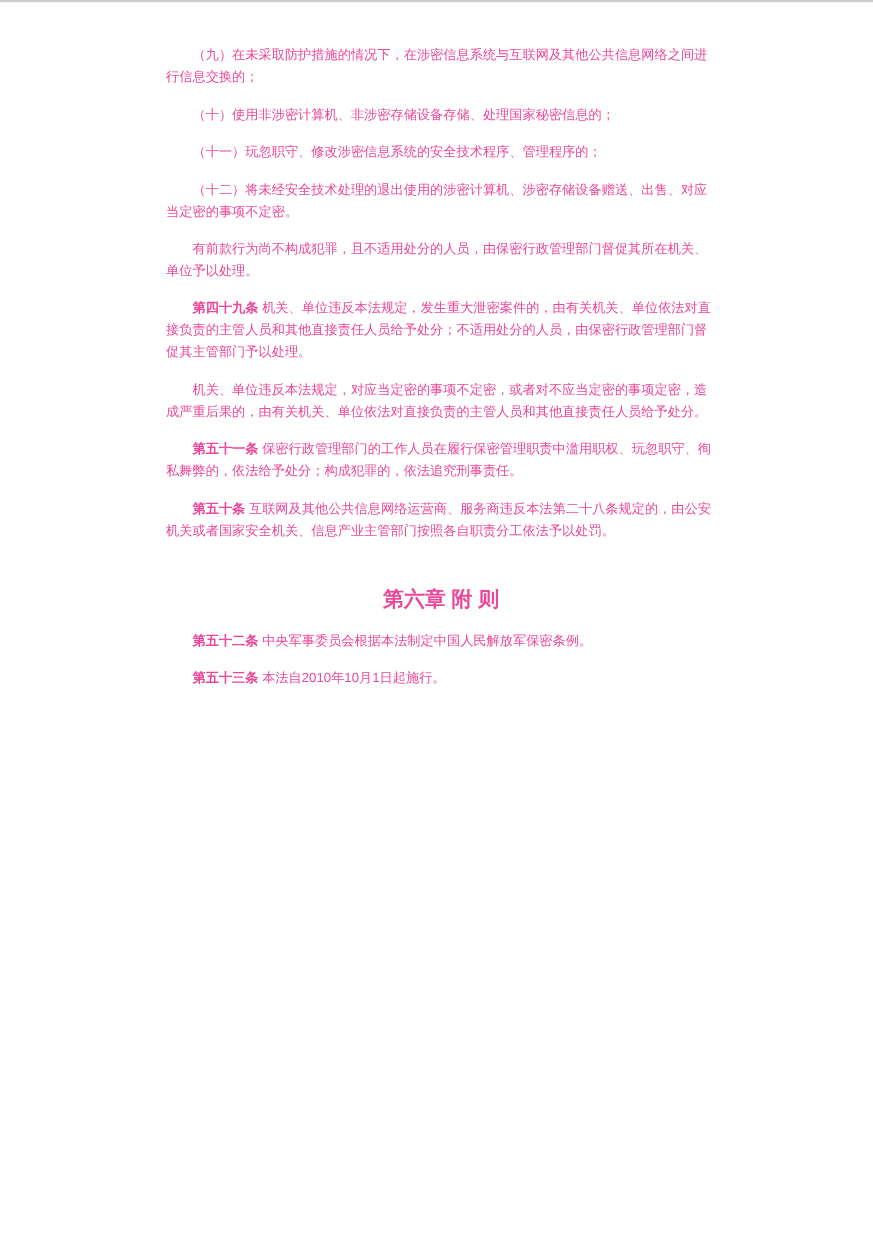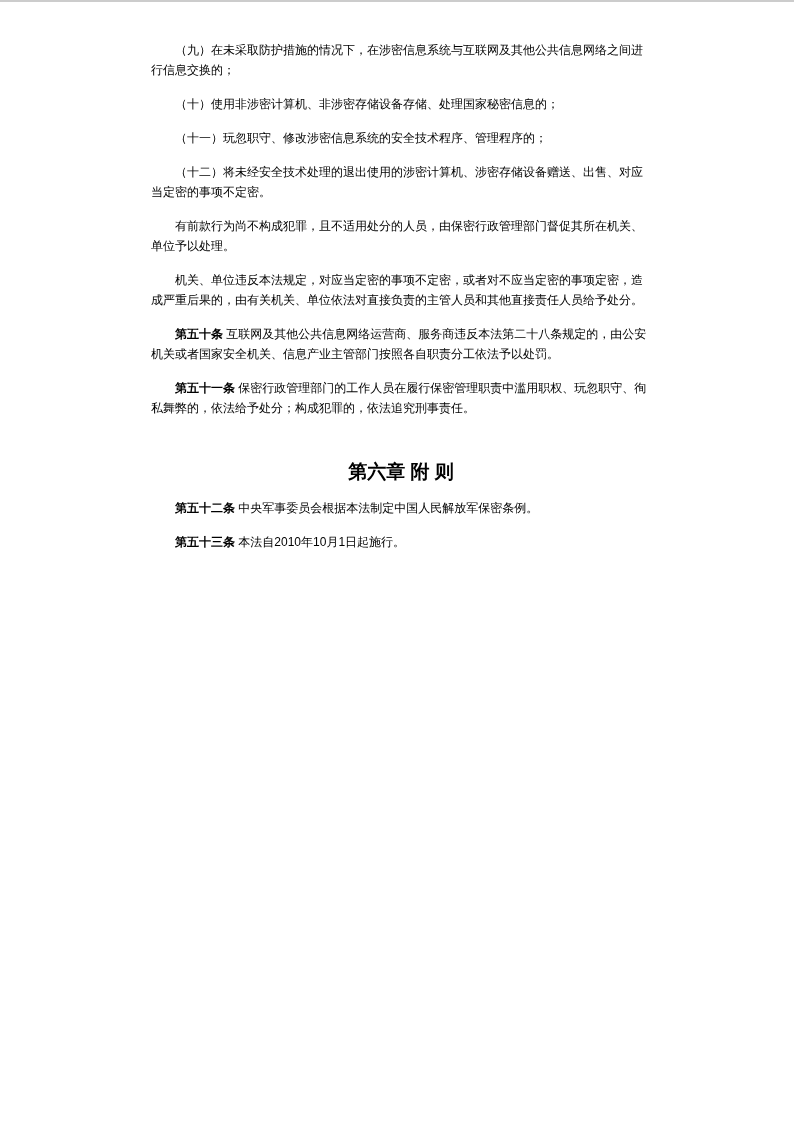--- a/index.html
+++ b/index.html
@@ -9,21 +9,21 @@
   }
   .page {
     position: relative;
     width: 794px;
     height: 1123px;
     box-sizing: border-box;
     background: #ffffff;
     border-top: 2px solid #cccccc;
     padding: 38px 143px 0 151px;
     overflow: hidden;
-    color: #000000;
+    color: #ec4899;
     font-family: "Liberation Sans", "DejaVu Sans", sans-serif;
   }
   .doc-body p.para {
     font-size: 12px;
     line-height: 20px;
     margin: 0 0 14px 0;
     text-indent: 2em;
     text-align: left;
     word-break: break-all;
   }
@@ -42,20 +42,21 @@
 </head>
 <body>
 
 <div class="page">
   <div class="doc-body">
       <p class="para">（九）在未采取防护措施的情况下，在涉密信息系统与互联网及其他公共信息网络之间进行信息交换的；</p>
       <p class="para">（十）使用非涉密计算机、非涉密存储设备存储、处理国家秘密信息的；</p>
       <p class="para">（十一）玩忽职守、修改涉密信息系统的安全技术程序、管理程序的；</p>
       <p class="para">（十二）将未经安全技术处理的退出使用的涉密计算机、涉密存储设备赠送、出售、对应当定密的事项不定密。</p>
       <p class="para">有前款行为尚不构成犯罪，且不适用处分的人员，由保密行政管理部门督促其所在机关、单位予以处理。</p>
+      <p class="para"><b>第四十九条</b> 机关、单位违反本法规定，发生重大泄密案件的，由有关机关、单位依法对直接负责的主管人员和其他直接责任人员给予处分；不适用处分的人员，由保密行政管理部门督促其主管部门予以处理。</p>
       <p class="para">机关、单位违反本法规定，对应当定密的事项不定密，或者对不应当定密的事项定密，造成严重后果的，由有关机关、单位依法对直接负责的主管人员和其他直接责任人员给予处分。</p>
+      <p class="para"><b>第五十一条</b> 保密行政管理部门的工作人员在履行保密管理职责中滥用职权、玩忽职守、徇私舞弊的，依法给予处分；构成犯罪的，依法追究刑事责任。</p>
       <p class="para"><b>第五十条</b> 互联网及其他公共信息网络运营商、服务商违反本法第二十八条规定的，由公安机关或者国家安全机关、信息产业主管部门按照各自职责分工依法予以处罚。</p>
-      <p class="para"><b>第五十一条</b> 保密行政管理部门的工作人员在履行保密管理职责中滥用职权、玩忽职守、徇私舞弊的，依法给予处分；构成犯罪的，依法追究刑事责任。</p>
       <h3 class="chapter">第六章 附 则</h3>
       <p class="para"><b>第五十二条</b> 中央军事委员会根据本法制定中国人民解放军保密条例。</p>
       <p class="para"><b>第五十三条</b> 本法自2010年10月1日起施行。</p>
     </div>
 </div>
 
 </body></html>

